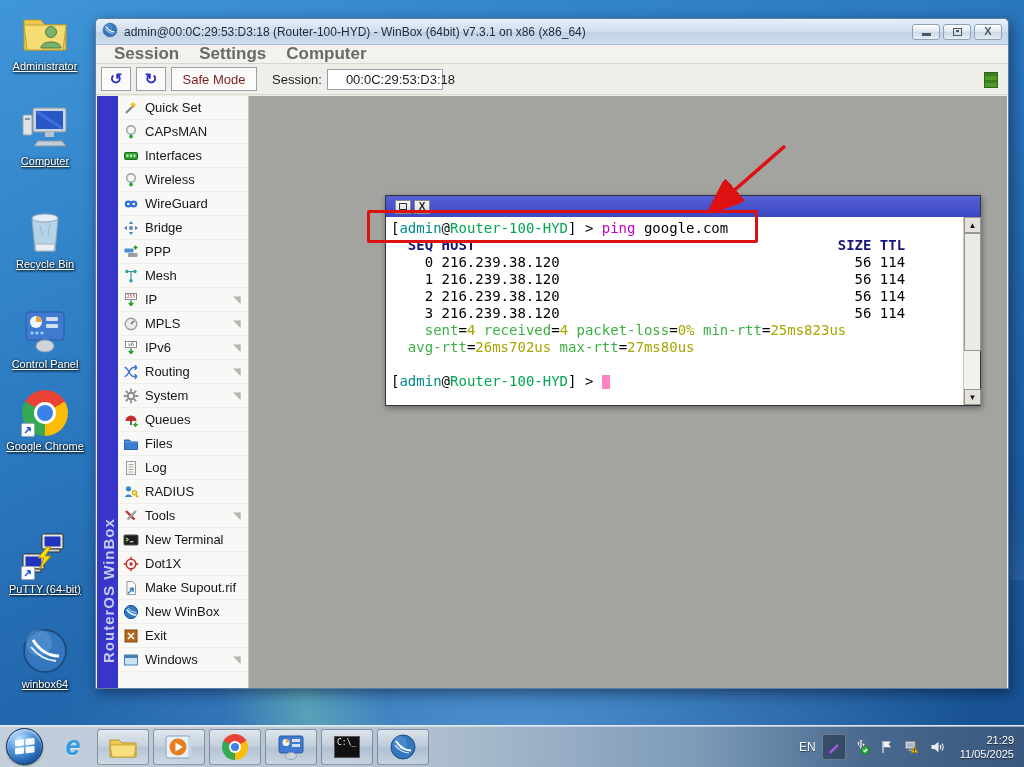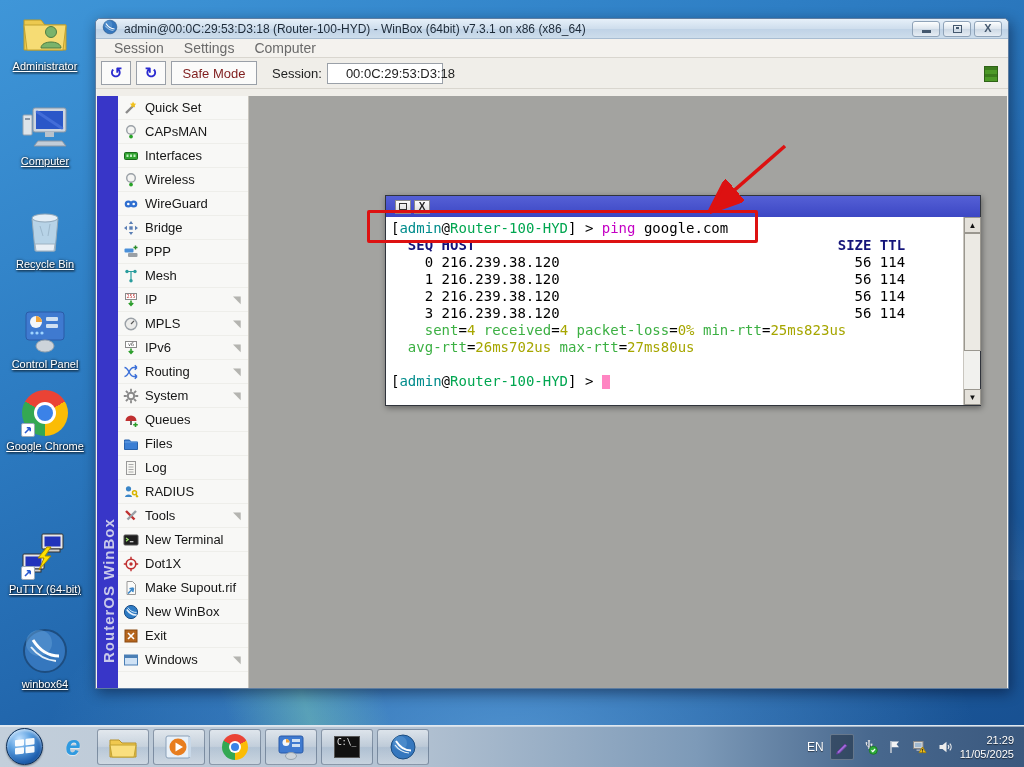--- a/index.html
+++ b/index.html
@@ -32,35 +32,35 @@
   .chrome-lg::before { content:""; position:absolute; inset:12px; background:#fff; border-radius:50%; }
   .chrome-lg::after { content:""; position:absolute; inset:15px; background:#3b82e8; border-radius:50%; }
   .chrome-sm { width:26px; height:26px; }
   .chrome-sm::before { content:""; position:absolute; inset:7px; background:#fff; border-radius:50%; }
   .chrome-sm::after { content:""; position:absolute; inset:9px; background:#3b82e8; border-radius:50%; }
 
   
   .winbox { position:absolute; left:95px; top:18px; width:914px; height:671px;
     background:#f0eee9; border:1px solid #5f7da0; border-radius:5px 5px 0 0;
     box-shadow:0 0 0 1px rgba(255,255,255,.35) inset, 2px 4px 14px rgba(0,0,20,.45); }
-  .wb-title { height:20px; display:flex; align-items:center; gap:6px; padding:0 6px;
+  .wb-title { height:26px; display:flex; align-items:center; gap:6px; padding:0 6px;
     background:linear-gradient(#e6f0f9 0%, #cfdeed 50%, #bfd2e6 51%, #cdddeb 100%);
     border-radius:5px 5px 0 0; border-bottom:1px solid #a8bdd2; }
   .wb-title .t-text { font-size:12px; color:#1d2a38; white-space:nowrap; overflow:hidden; flex:1; }
   .winbtns { display:flex; gap:3px; }
   .winbtn { width:28px; height:16px; border:1px solid #8fa3b8; border-radius:3px;
     background:linear-gradient(#fdfefe,#dde6ee 50%,#ccd8e4 51%,#e6edf4); display:flex; align-items:center; justify-content:center; cursor:pointer; }
   .winbtn .mini { width:9px; height:3px; background:#44586e; margin-top:6px; }
   .winbtn .maxi { width:9px; height:8px; border:1px solid #44586e; background:transparent; }
   .winbtn .maxi::after { content:""; display:block; width:3px; height:2px; background:#44586e; margin:1px auto 0; }
   .winbtn .xg { font-size:11px; font-weight:bold; color:#44586e; line-height:1; }
 
   .wb-menubar { height:19px; display:flex; align-items:center; gap:4px; padding:0 10px;
     background:#f4f2ee; border-bottom:1px solid #d9d6cf; }
-  .wb-menu-item { font-size:14px; color:#6a6a6a; padding:1px 8px; cursor:pointer; }
+  .wb-menu-item { font-size:17px; color:#6a6a6a; padding:1px 8px; cursor:pointer;font-weight:bold; }
 
   .wb-toolbar { height:31px; display:flex; align-items:center; gap:5px; padding:0 5px;
     background:#f0eee9; border-bottom:1px solid #d9d6cf; position:relative; }
   .tb-btn { height:24px; border:1px solid #9aa0a8; background:#fbfbfa; display:flex; align-items:center; justify-content:center;
     font-size:13px; color:#7f1d1d; cursor:pointer; }
   .tb-undo, .tb-redo { width:30px; color:#2a2ad0; font-size:15px; font-weight:bold; }
   .tb-safemode { width:86px; }
   .tb-sess-label { font-size:13px; color:#222; margin-left:10px; }
   .tb-sess-field { width:116px; height:21px; border:1px solid #9aa0a8; background:#fff; font-size:13px; color:#222;
     display:flex; align-items:center; padding:0 18px; }
@@ -117,21 +117,21 @@
     display:flex; align-items:center; justify-content:center; cursor:pointer; }
   .tb-icon-plain { width:44px; height:36px; display:flex; align-items:center; justify-content:center; cursor:pointer; }
   .ie-e { font-size:27px; font-weight:bold; font-style:italic; color:#2f9ae0; text-shadow:0 1px 1px rgba(255,255,255,.6); }
   .cmd-ic { width:26px; height:22px; background:#111; border:1px solid #555; color:#eee;
     font-family:"DejaVu Sans Mono", monospace; font-size:8px; padding:1px 2px; }
 
   .tray { margin-left:auto; display:flex; align-items:center; gap:0; padding-right:10px; height:100%; }
   .tray-lang { color:#fff; font-size:12px; text-shadow:0 1px 1px rgba(0,0,0,.5); padding:2px 6px; cursor:pointer; }
   .tray-ico { width:18px; height:18px; display:flex; align-items:center; justify-content:center; cursor:pointer; }
   .tray-ico.pressed { background:rgba(20,30,45,.45); border:1px solid rgba(255,255,255,.25); border-radius:2px; width:24px; height:26px; }
-  .tray-clock { text-align:right; color:#fff; font-size:11px; line-height:14px; text-shadow:0 1px 1px rgba(0,0,0,.6); cursor:pointer; padding-left:6px; }
+  .tray-clock { text-align:right; color:#fff; font-size:11px; line-height:14px; text-shadow:0 1px 1px rgba(0,0,0,.6); cursor:pointer; padding-left:6px;margin-left:8px; }
 </style>
 </head>
 <body>
 
 <div class="desktop">
   <div class="streak streak1"></div>
   <div class="streak streak2"></div>
 
   <div id="desktop-icons">
       <div class="dicon" style="top: 8px;">

